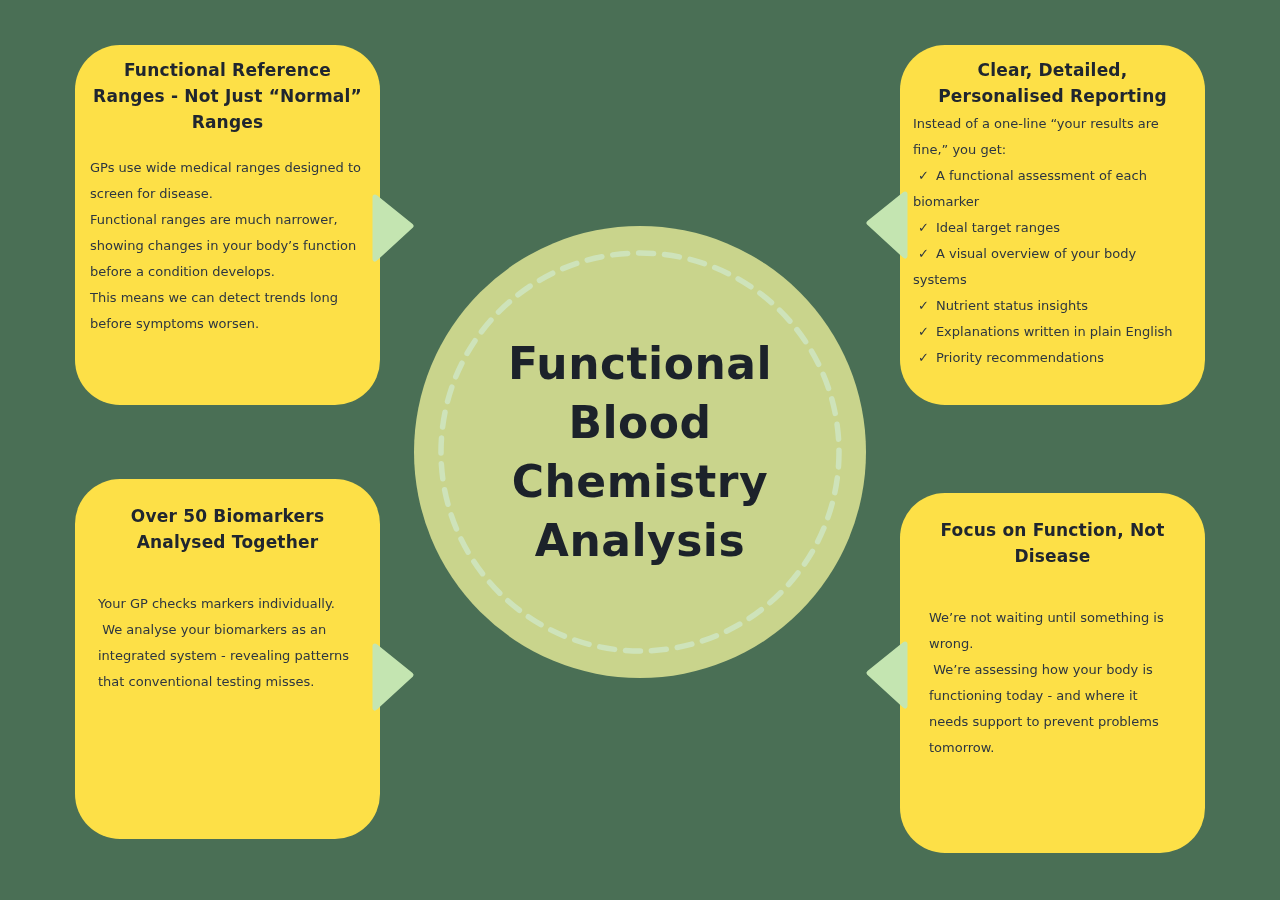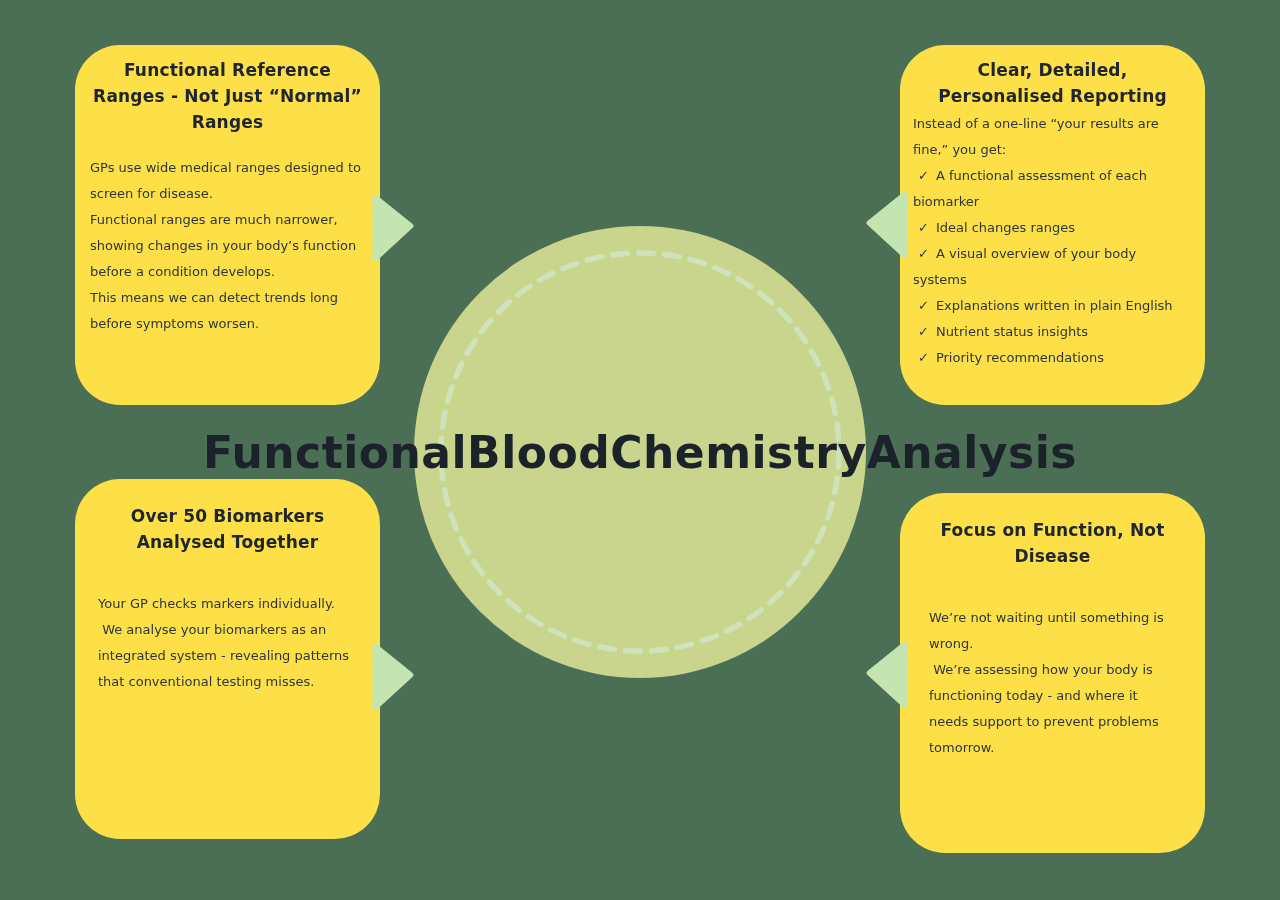--- a/index.html
+++ b/index.html
@@ -73,21 +73,21 @@
     width: 452px;
     height: 452px;
     border-radius: 50%;
     background: #C9D48C;
   }
   .ring { position: absolute; left: 0; top: 0; }
   .center-text {
     position: absolute;
     inset: 0;
     display: flex;
-    flex-direction: row;
+    flex-direction: column;
     align-items: center;
     justify-content: center;
     text-align: center;
     font-weight: bold;
     font-size: 44px;
     line-height: 59px;
     color: #1C222A;
     letter-spacing: 0.5px;
   }
 </style>
@@ -113,24 +113,24 @@
     </svg>
 
   <div class="bubble top-right">
     <div class="bubble-title">
       <span>Clear, Detailed,</span><br>
       <span>Personalised Reporting</span>
     </div>
     <div class="bubble-body">
       <p>Instead of a one-line “your results are fine,” you get:</p>
       <div class="check-line"><span class="check">✓</span><span>A functional assessment of each biomarker</span></div>
-      <div class="check-line"><span class="check">✓</span><span>Ideal changes ranges</span></div>
+      <div class="check-line"><span class="check">✓</span><span>Ideal target ranges</span></div>
       <div class="check-line"><span class="check">✓</span><span>A visual overview of your body systems</span></div>
+      <div class="check-line"><span class="check">✓</span><span>Nutrient status insights</span></div>
       <div class="check-line"><span class="check">✓</span><span>Explanations written in plain English</span></div>
-      <div class="check-line"><span class="check">✓</span><span>Nutrient status insights</span></div>
       <div class="check-line"><span class="check">✓</span><span>Priority recommendations</span></div>
     </div>
   </div>
   <svg class="tail tr" viewBox="0 0 46 70">
       <path d="M43,4 L7,33 L43,66 Z"></path>
     </svg>
 
   <div class="bubble bottom-left">
     <div class="bubble-title">
       <span>Over 50 Biomarkers</span><br>

